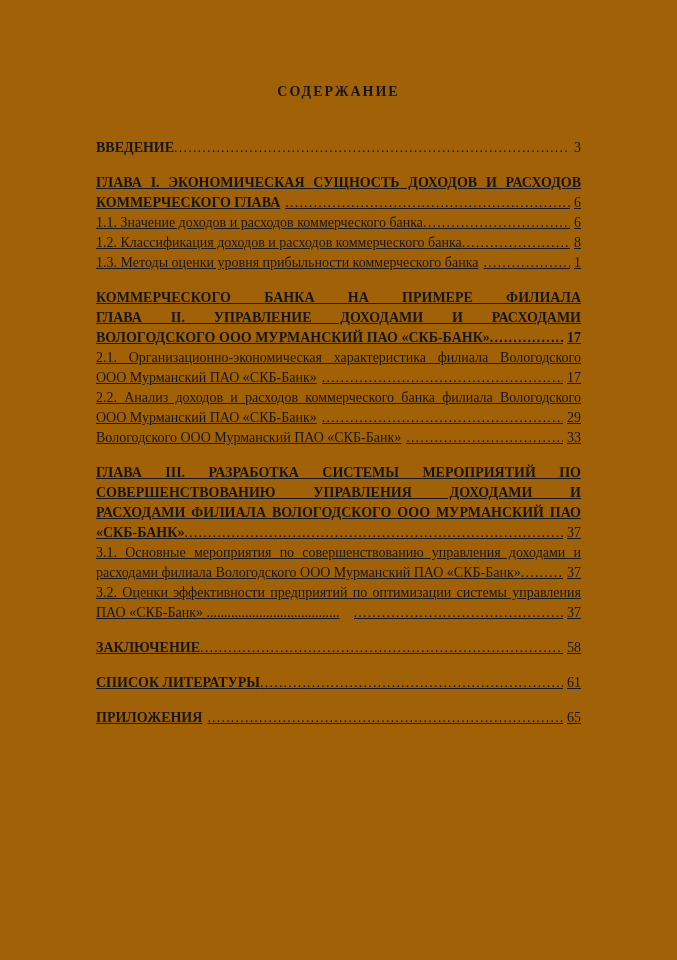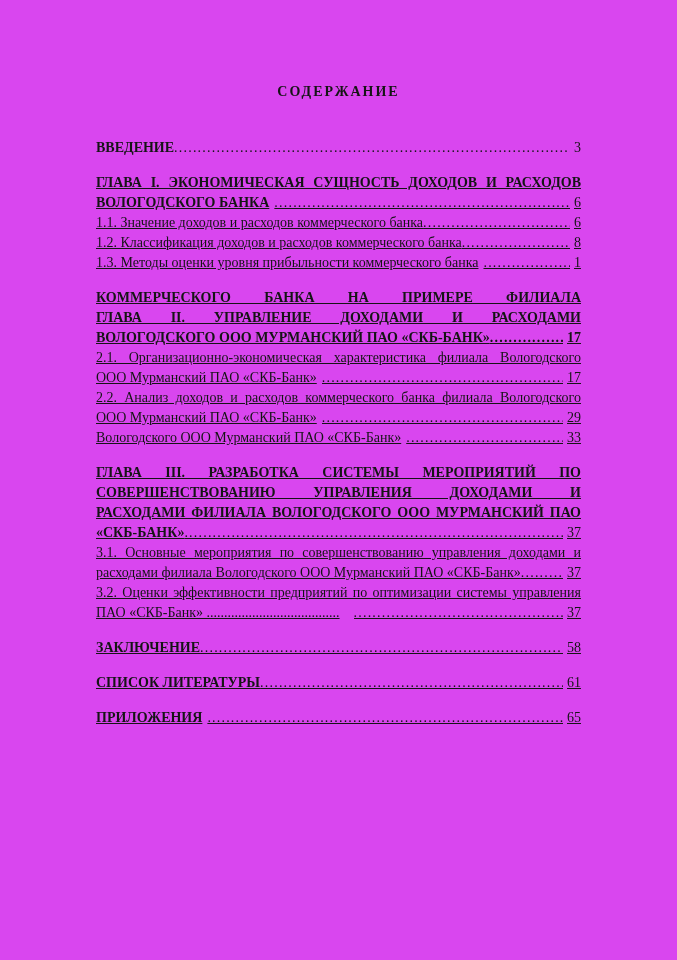--- a/index.html
+++ b/index.html
@@ -4,21 +4,21 @@
 <style>
   * { margin: 0; padding: 0; box-sizing: border-box; }
   html, body { background: #ffffff; }
   body {
     width: 677px; height: 960px;
     font-family: "Liberation Serif", "DejaVu Serif", serif;
     font-size: 14px; line-height: 20px;
     color: #151515;
     overflow: hidden;
   }
-  .page { width: 677px; height: 960px; padding: 82px 96px 0 96px; background: #d946ef; }
+  .page { width: 677px; height: 960px; padding: 82px 96px 0 96px; background: #a16207; }
 
   .doc-title { text-align: center; font-weight: bold; letter-spacing: 2px; }
 
   .toc { margin-top: 36px; }
   .toc-group + .toc-group { margin-top: 15px; text-decoration: underline; }
 
   .bold { font-weight: bold; }
 
   
   .jline { text-align: justify; text-align-last: justify; }
@@ -54,21 +54,21 @@
         <span class="leader"></span>
         <span class="pg">3</span>
       </div>
     </div>
 
     <div class="toc-group">
       <div class="jline bold">
         <span>ГЛАВА I. ЭКОНОМИЧЕСКАЯ СУЩНОСТЬ ДОХОДОВ И РАСХОДОВ</span>
       </div>
       <div class="lline">
-        <span class="lbl bold sp">ВОЛОГОДСКОГО БАНКА</span>
+        <span class="lbl bold sp">КОММЕРЧЕСКОГО ГЛАВА</span>
         <span class="leader"></span>
         <span class="pg">6</span>
       </div>
       <div class="lline">
         <span class="lbl">1.1. Значение доходов и расходов коммерческого банка</span>
         <span class="leader"></span>
         <span class="pg">6</span>
       </div>
       <div class="lline">
         <span class="lbl">1.2. Классификация доходов и расходов коммерческого банка</span>

